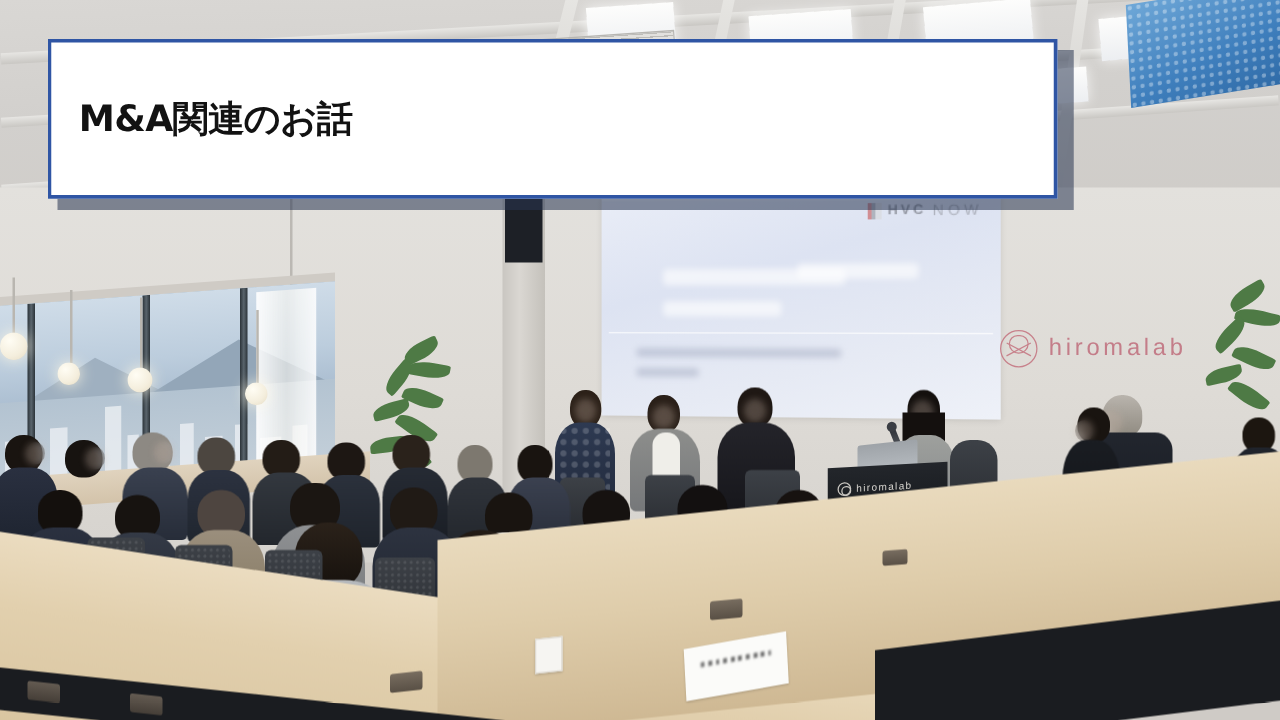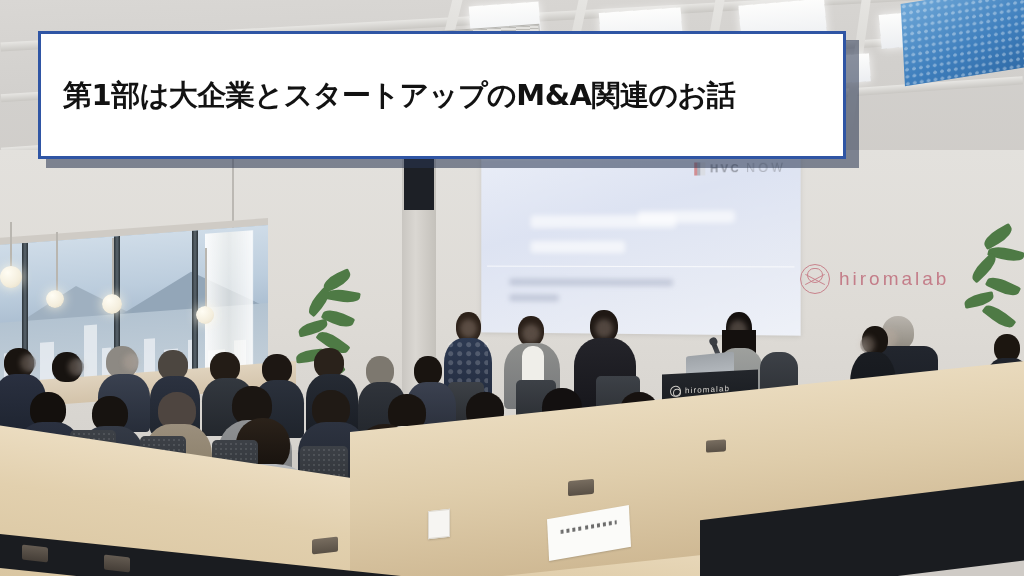--- a/index.html
+++ b/index.html
@@ -616,18 +616,17 @@
     <div class="namecard" style="left:428px;top:510px;transform:skewY(-6deg);"></div>
     <div class="paper-sheet" style="left:548px;top:512px;width:82px;height:42px;transform:skewY(-7deg) rotate(-3deg);">
       <div class="scribble"></div>
     </div>
 
   </div>
 
   <div class="caption-shadow"></div>
   <div class="caption-box">
     <div class="cap-line">
-      <span class="seg">第1部は大企業とスタートアップの</span>
         <span class="hl"><span>M&amp;A関連のお話</span></span>
     </div>
   </div>
 
 </div>
 
 </body></html>

